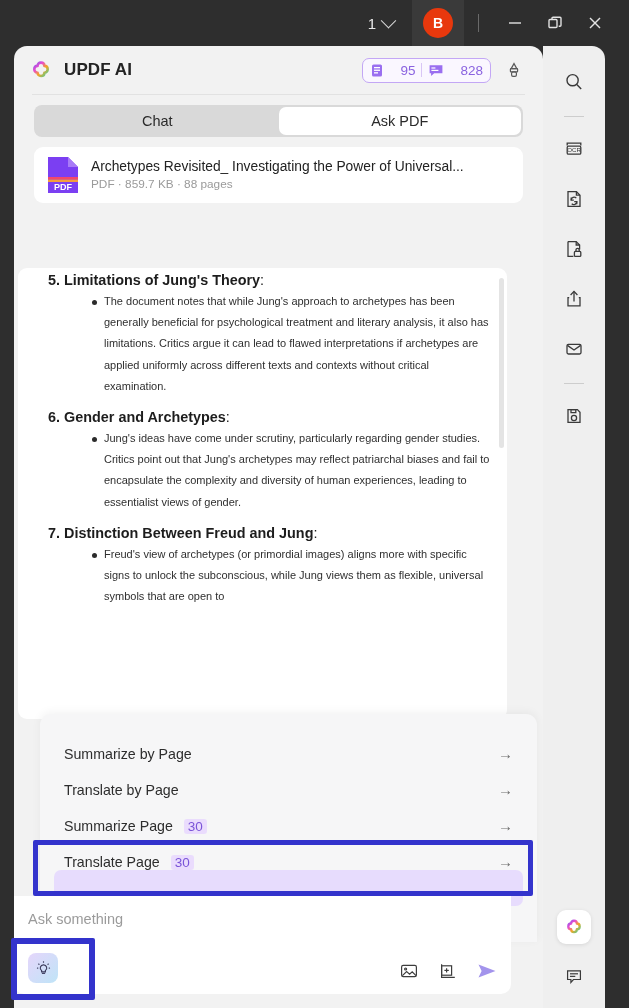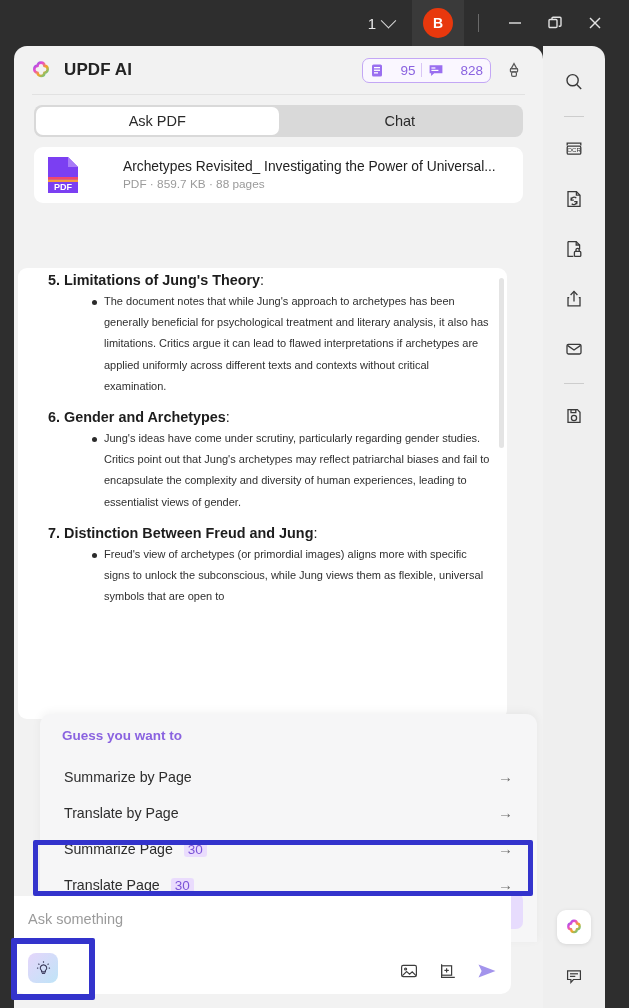--- a/index.html
+++ b/index.html
@@ -138,21 +138,21 @@
   .file-card {
     margin: 10px 20px 0 20px;
     background: #ffffff;
     border-radius: 9px;
     height: 56px;
     display: flex; align-items: center;
     padding: 0 12px;
     gap: 11px;
     cursor: pointer;
   }
-  .file-meta { min-width: 0; margin-left: 32px; }
+  .file-meta { min-width: 0; }
   .file-name {
     font-size: 13.8px; color: #222;
     white-space: nowrap; overflow: hidden; text-overflow: ellipsis;
     max-width: 405px;
   }
   .file-sub {
     font-size: 11.8px; color: #9a9a9a; margin-top: 3px;
   }
 
   
@@ -415,22 +415,22 @@
           <path d="M7.2 8.6 10 3.6l2.8 5z"></path>
           <rect x="6.4" y="8.6" width="7.2" height="3.2" rx="0.6"></rect>
           <rect x="7.6" y="11.8" width="4.8" height="4.6" rx="1.4"></rect>
         </svg>
       </div>
     </div>
 
     <div class="hr-line"></div>
 
     <div class="tabs">
+      <div class="tab">Chat</div>
       <div class="tab active">Ask PDF</div>
-      <div class="tab">Chat</div>
     </div>
 
     <div class="file-card">
       <svg width="34" height="40" viewBox="0 0 34 40">
         <path d="M2 2h20l10 10v26H2z" fill="#7b3ff2"></path>
         <path d="M22 2l10 10H22z" fill="#a87bf7"></path>
         <rect x="2" y="22" width="30" height="2.6" fill="#f3486a"></rect>
         <rect x="2" y="24.6" width="30" height="2.4" fill="#f59e3c"></rect>
         <rect x="2" y="27" width="30" height="11" fill="#7b3ff2"></rect>
         <text x="17" y="35" font-size="9" font-weight="bold" fill="#fff" text-anchor="middle" font-family="Liberation Sans, sans-serif">PDF</text>
@@ -466,21 +466,20 @@
         <div class="bullet-row">
           <div class="dot"></div>
           <div class="bullet-text">Freud's view of archetypes (or primordial images) aligns more with specific signs to unlock the subconscious, while Jung views them as flexible, universal symbols that are open to</div>
         </div>
 
       </div>
       <div class="vscroll"></div>
     </div>
 
     <div class="suggest">
-      <div class="suggest-title">Guess you want to</div>
 
       <div class="sug-row">
         <span>Summarize by Page</span>
         <span class="arrow">→</span>
       </div>
 
       <div class="sug-row">
         <span>Translate by Page</span>
         <span class="arrow">→</span>
       </div>

